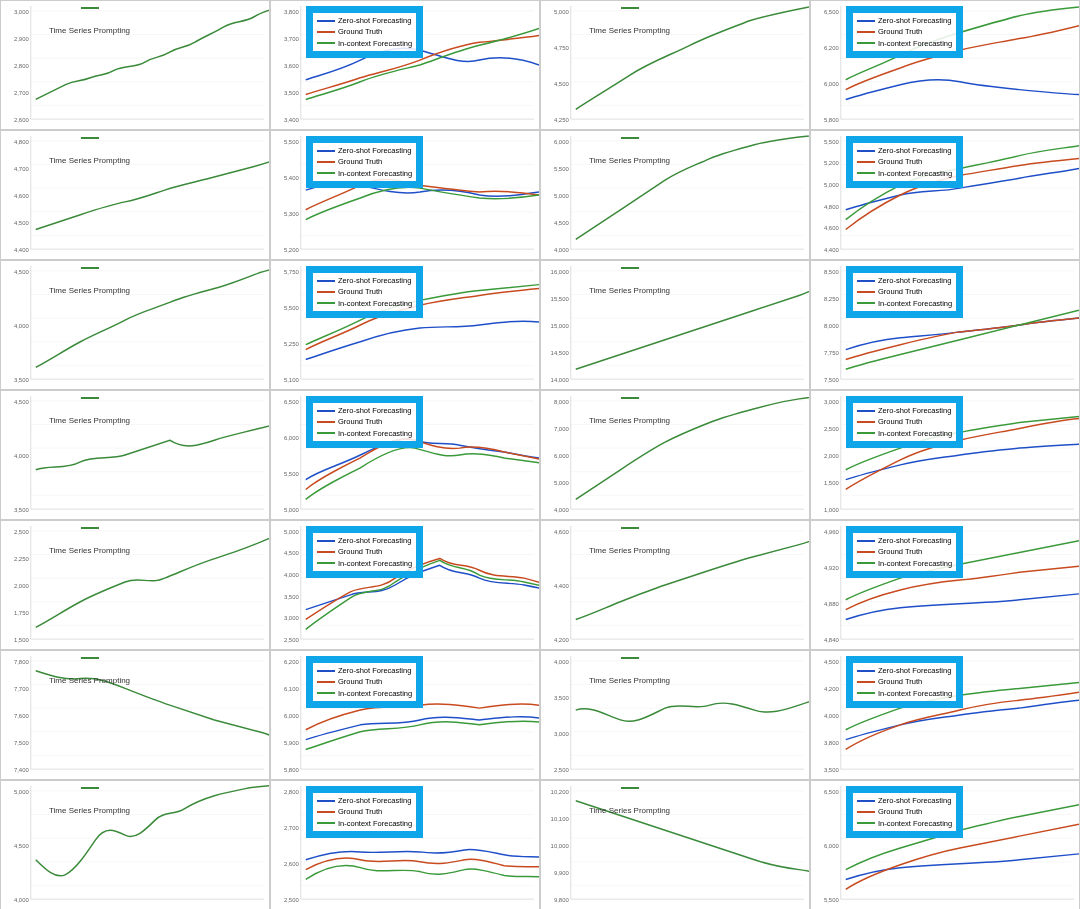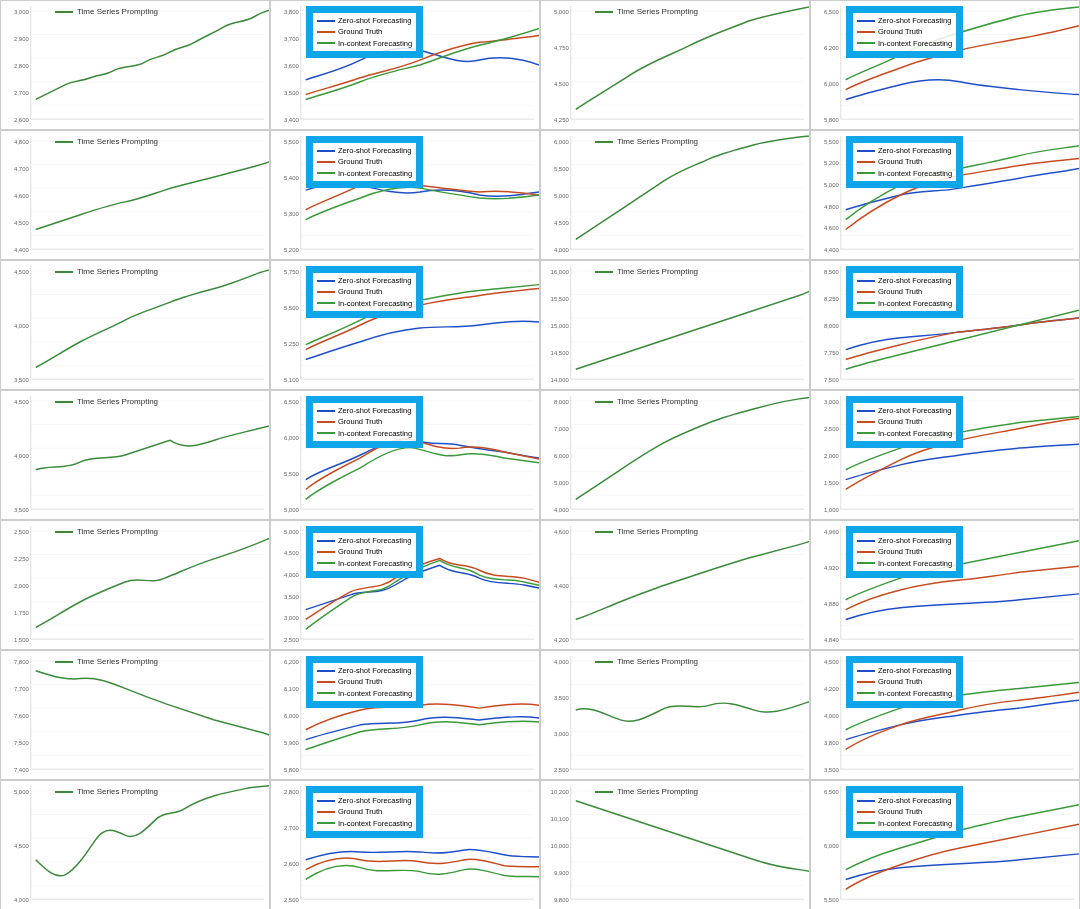--- a/index.html
+++ b/index.html
@@ -17,27 +17,28 @@
     }
     .chart-cell {
       border: 1px solid #ccc;
       position: relative;
       background: #fff;
       overflow: hidden;
     }
     .chart-label {
       position: absolute;
       top: 6px;
-      left: 54px;
+      left: 48px;
       font-size: 8px;
       color: #333;
       display: flex;
       align-items: center;
-      gap: 4px;
+      gap: 17px;
       z-index: 2;
+      flex-direction: column;
     }
     .legend-box {
       position: absolute;
       top: 5px;
       left: 35px;
       font-size: 7.5px;
       line-height: 1.5;
       z-index: 2;
       background: rgba(255,255,255,0.85);
       border: 7px solid #0ea5e9;

